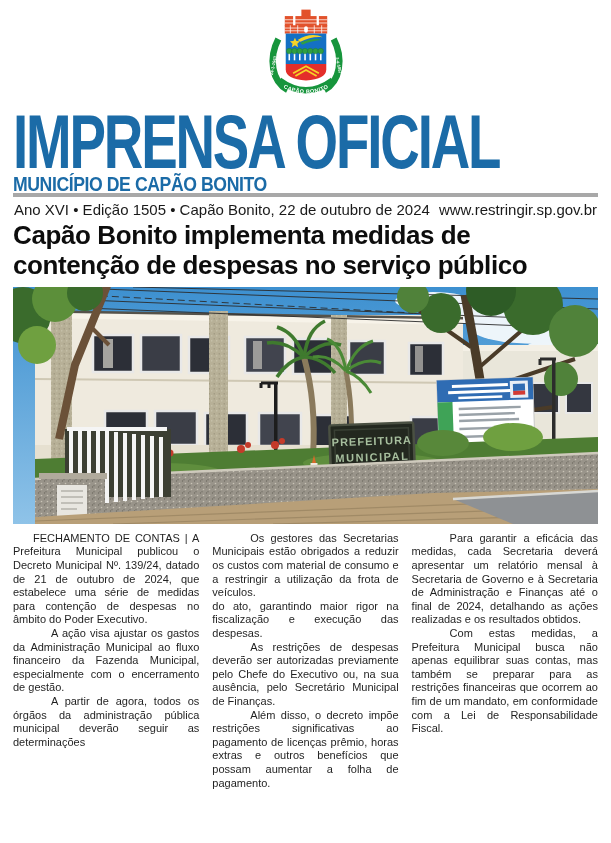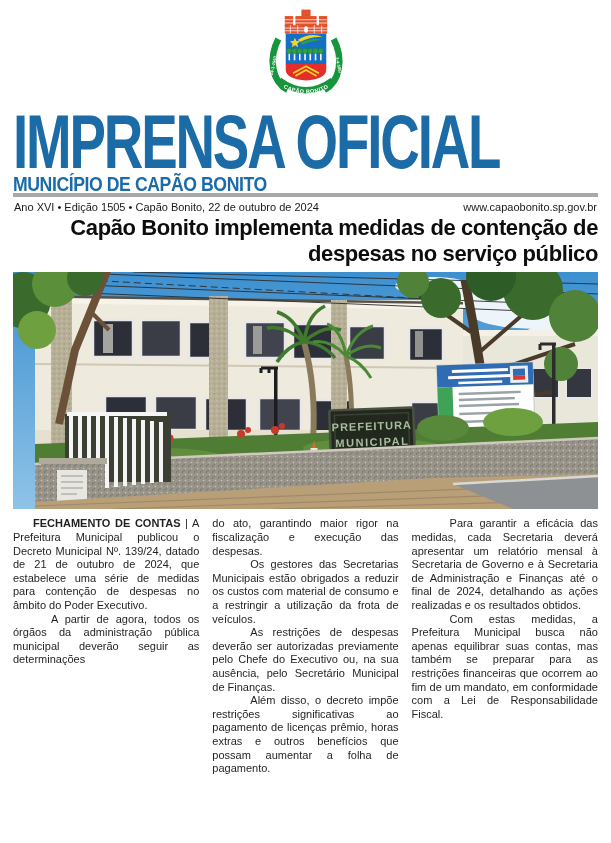--- a/index.html
+++ b/index.html
@@ -26,35 +26,35 @@
     transform:scaleX(0.72);transform-origin:left top;
   }
   .gazette-subtitle{
     display:inline-block;color:var(--masthead_blue);font-weight:700;
     font-size:21px;line-height:1.0;letter-spacing:-0.5px;white-space:nowrap;
     transform:scaleX(0.84);transform-origin:left top;margin-top:1px;
   }
   .masthead-divider{width:2px;background:#b5b5b5;margin:2px 0 4px 0;}
   .rule{border-top:2px solid var(--rule_gray);}
   .address-line{font-size:10.5px;color:#1a1a1a;padding:6px 0 5px 1px;letter-spacing:0.1px;}
-  .edition-row{display:flex;justify-content:space-between;font-size:11px;color:#1a1a1a;padding:4px 1px 0 1px;}
+  .edition-row{display:flex;justify-content:space-between;font-size:15px;color:#1a1a1a;padding:4px 1px 0 1px;}
   
   .headline{
-    text-align:right;font-size:22px;font-weight:700;color:var(--headline_black);
+    text-align:left;font-size:26px;font-weight:700;color:var(--headline_black);
     line-height:1.17;letter-spacing:-0.4px;margin:2px 0 6px 0;
   }
   
   .photo-frame{width:585px;height:237px;overflow:hidden;background:#7cb9e6;}
   .photo-frame svg{display:block;}
   
   .article{display:flex;gap:13px;margin-top:8px;}
   .article-col{width:186.3px;font-size:11px;line-height:13.6px;text-align:justify;hyphens:auto;}
   .para{margin:0;}
   .para.ind{text-indent:38px;}
-  .para strong{font-weight:700;padding-left:20px;}
+  .para strong{font-weight:400;padding-left:20px;}
 </style>
 </head>
 <body>
 
 <div class="page">
 
   <div class="crest-wrap">
     <svg width="94" height="106" viewBox="0 0 100 115">
 
       <g>
@@ -132,21 +132,21 @@
       <div><span class="gazette-subtitle">MUNICÍPIO DE CAPÃO BONITO</span></div>
     </div>
     <div class="masthead-divider"></div>
 
   </div>
 
   <div class="rule"></div>
   <div class="rule"></div>
   <div class="edition-row">
     <span>Ano XVI • Edição 1505 • Capão Bonito, 22 de outubro de 2024</span>
-    <span>www.capaobonito.sp.gov.br</span>
+    <span>www.restringir.sp.gov.br</span>
   </div>
 
   <h1 class="headline">Capão Bonito implementa medidas de contenção de despesas no serviço público</h1>
 
   <div class="photo-frame">
     <svg width="585" height="237" viewBox="0 0 585 237">
       <defs>
         <linearGradient id="sky" x1="0" y1="0" x2="0" y2="1">
           <stop offset="0" stop-color="#3d90d0"></stop>
             <stop offset="1" stop-color="#8fc3e8"></stop>
@@ -373,25 +373,26 @@
         </g>
         <polygon points="440,212 585,204 585,237 500,237" fill="#8e9194"></polygon>
         <line x1="440" y1="212" x2="585" y2="204" stroke="#d8d8d4" stroke-width="2.5"></line>
       </g>
     </svg>
   </div>
 
   <div class="article">
     <div class="article-col">
         <p class="para"><strong>FECHAMENTO DE CONTAS</strong> | A Prefeitura Municipal publicou o Decreto Municipal Nº. 139/24, datado de 21 de outubro de 2024, que estabelece uma série de medidas para contenção de despesas no âmbito do Poder Executivo.</p>
+        <p class="para ind">A ação visa ajustar os gastos da Administração Municipal ao fluxo financeiro da Fazenda Municipal, especialmente com o encerramento de gestão.</p>
         <p class="para ind">A partir de agora, todos os órgãos da administração pública municipal deverão seguir as determinações</p>
       </div>
     <div class="article-col">
+        <p class="para ind">Os gestores das Secretarias Municipais estão obrigados a reduzir os custos com material de consumo e a restringir a utilização da frota de veículos.</p>
         <p class="para">do ato, garantindo maior rigor na fiscalização e execução das despesas.</p>
-        <p class="para ind">Os gestores das Secretarias Municipais estão obrigados a reduzir os custos com material de consumo e a restringir a utilização da frota de veículos.</p>
         <p class="para ind">As restrições de despesas deverão ser autorizadas previamente pelo Chefe do Executivo ou, na sua ausência, pelo Secretário Municipal de Finanças.</p>
         <p class="para ind">Além disso, o decreto impõe restrições significativas ao pagamento de licenças prêmio, horas extras e outros benefícios que possam aumentar a folha de pagamento.</p>
       </div>
     <div class="article-col">
         <p class="para ind">Para garantir a eficácia das medidas, cada Secretaria deverá apresentar um relatório mensal à Secretaria de Governo e à Secretaria de Administração e Finanças até o final de 2024, detalhando as ações realizadas e os resultados obtidos.</p>
         <p class="para ind">Com estas medidas, a Prefeitura Municipal busca não apenas equilibrar suas contas, mas também se preparar para as restrições financeiras que ocorrem ao fim de um mandato, em conformidade com a Lei de Responsabilidade Fiscal.</p>
       </div>
   </div>
 
 </div>

